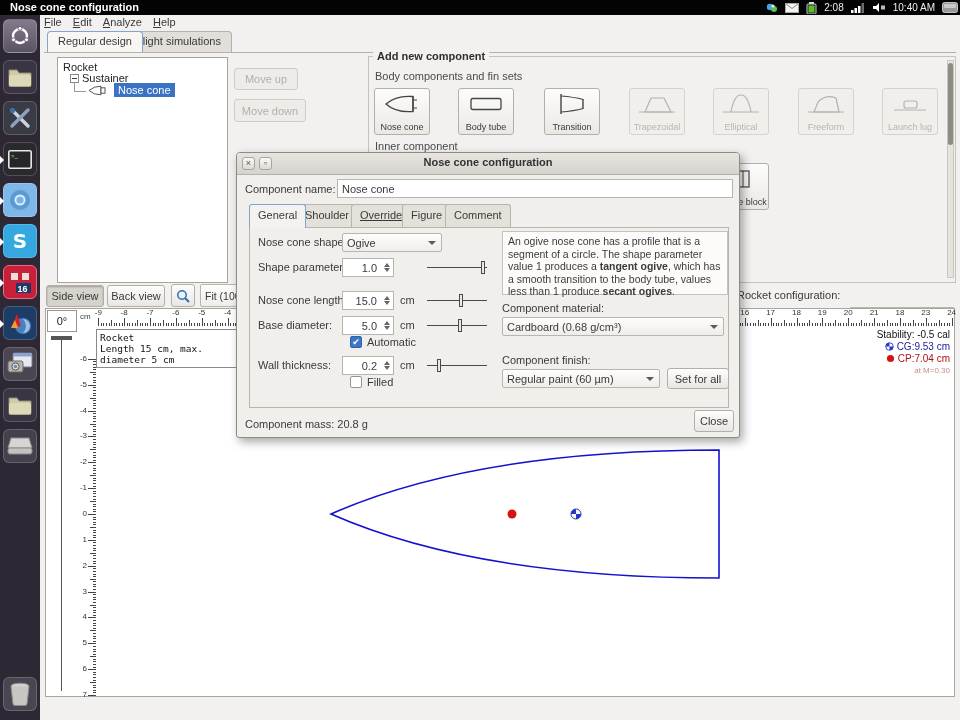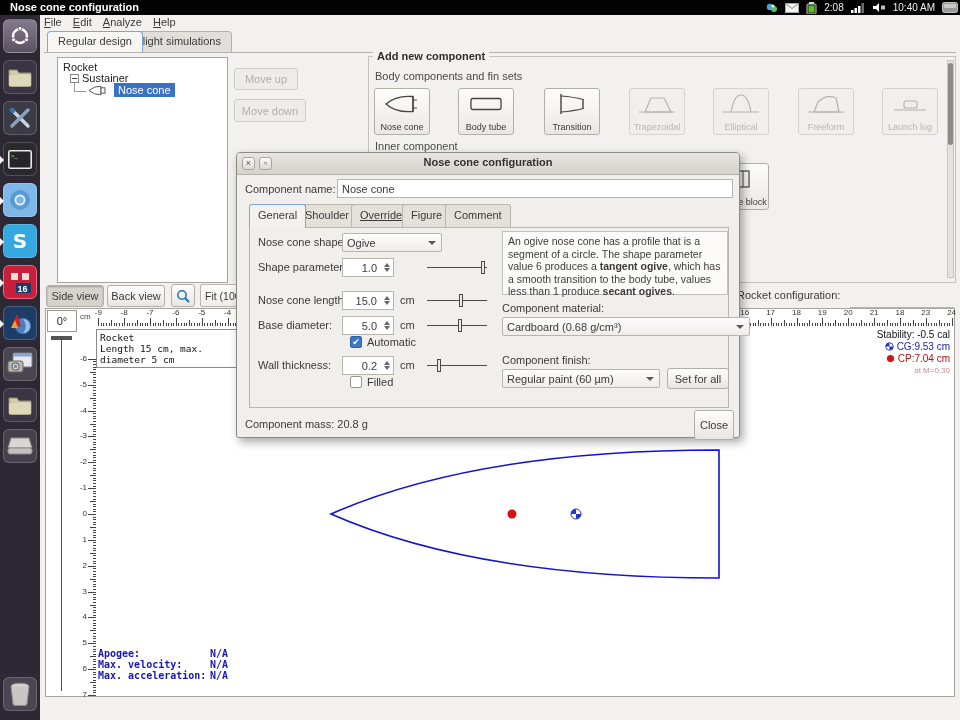--- a/index.html
+++ b/index.html
@@ -890,25 +890,20 @@
               <circle cx="5" cy="5" r="4.2" fill="#fff" stroke="#2239c8"></circle>
               <path d="M5,5 L9.2,5 A4.2,4.2 0 0 1 5,9.2 Z" fill="#2239c8"></path>
               <path d="M5,5 L0.8,5 A4.2,4.2 0 0 1 5,0.8 Z" fill="#2239c8"></path>
             </svg> <span>CG:9.53 cm</span></div>
         <div style="color:#b01010;"><svg width="9" height="9" viewBox="0 0 10 10" style="vertical-align:-1px;">
               <circle cx="5" cy="5" r="4" fill="#d41414"></circle>
             </svg> <span>CP:7.04 cm</span></div>
         <div style="color:#c49090;font-size:8px;">at M=0.30</div>
       </div>
 
-      <div id="flightstats">
-        <div class="row"><span class="fl">Apogee:</span><span>N/A</span></div>
-        <div class="row"><span class="fl">Max. velocity:</span><span>N/A</span></div>
-        <div class="row"><span class="fl">Max. acceleration:</span><span>N/A</span></div>
-      </div>
     </div>
   </div>
 
 
   <div class="abs" id="dialog">
     <div id="dlg-titlebar">
       <div class="winbtn" style="left:5px;">×</div>
       <div class="winbtn" style="left:22px;">▫</div>
       <div class="dtitle">Nose cone configuration</div>
     </div>
@@ -976,31 +971,31 @@
         </div>
       <div class="lbl" style="position:absolute;left:150px;top:131px;">cm</div>
       <div class="slider" style="left:177px;top:130px;width:60px;">
           <div class="track"></div>
           <div class="handle" style="left:10px;"></div>
         </div>
 
       <div class="cb" style="position:absolute;left:100px;top:148px;"></div>
       <div class="lbl" style="position:absolute;left:117px;top:148px;">Filled</div>
 
-      <div id="descbox"><span>An ogive nose cone has a profile that is a segment of a circle. The shape parameter value 6 produces a </span><span style="font-weight:bold;">tangent ogive</span><span>, which has a smooth transition to the body tube, values less than 1 produce </span><span style="font-weight:bold;">secant ogives</span><span>.</span></div>
+      <div id="descbox"><span>An ogive nose cone has a profile that is a segment of a circle. The shape parameter value 1 produces a </span><span style="font-weight:bold;">tangent ogive</span><span>, which has a smooth transition to the body tube, values less than 1 produce </span><span style="font-weight:bold;">secant ogives</span><span>.</span></div>
       <div class="lbl" style="position:absolute;left:252px;top:74px;">Component material:</div>
-      <div class="combo" style="position:absolute;left:252px;top:89px;width:248px;height:19px;">
+      <div class="combo" style="position:absolute;left:252px;top:89px;width:222px;height:19px;">
           <span>Cardboard (0.68 g/cm³)</span>
           <div class="chev"></div>
         </div>
       <div class="lbl" style="position:absolute;left:252px;top:126px;">Component finish:</div>
       <div class="combo" style="position:absolute;left:252px;top:141px;width:158px;height:19px;">
           <span>Regular paint (60 µm)</span>
           <div class="chev"></div>
         </div>
       <div class="btn" style="position:absolute;left:417px;top:140px;width:62px;height:21px;">Set for all</div>
     </div>
 
     <div class="lbl" style="position:absolute;left:8px;top:265px;">Component mass: 20.8 g</div>
-    <div class="btn" style="position:absolute;left:457px;top:257px;width:40px;height:30px;">Close</div>
+    <div class="btn" style="position:absolute;left:457px;top:257px;width:40px;height:22px;">Close</div>
   </div>
 
 </div>
 
 </body></html>

